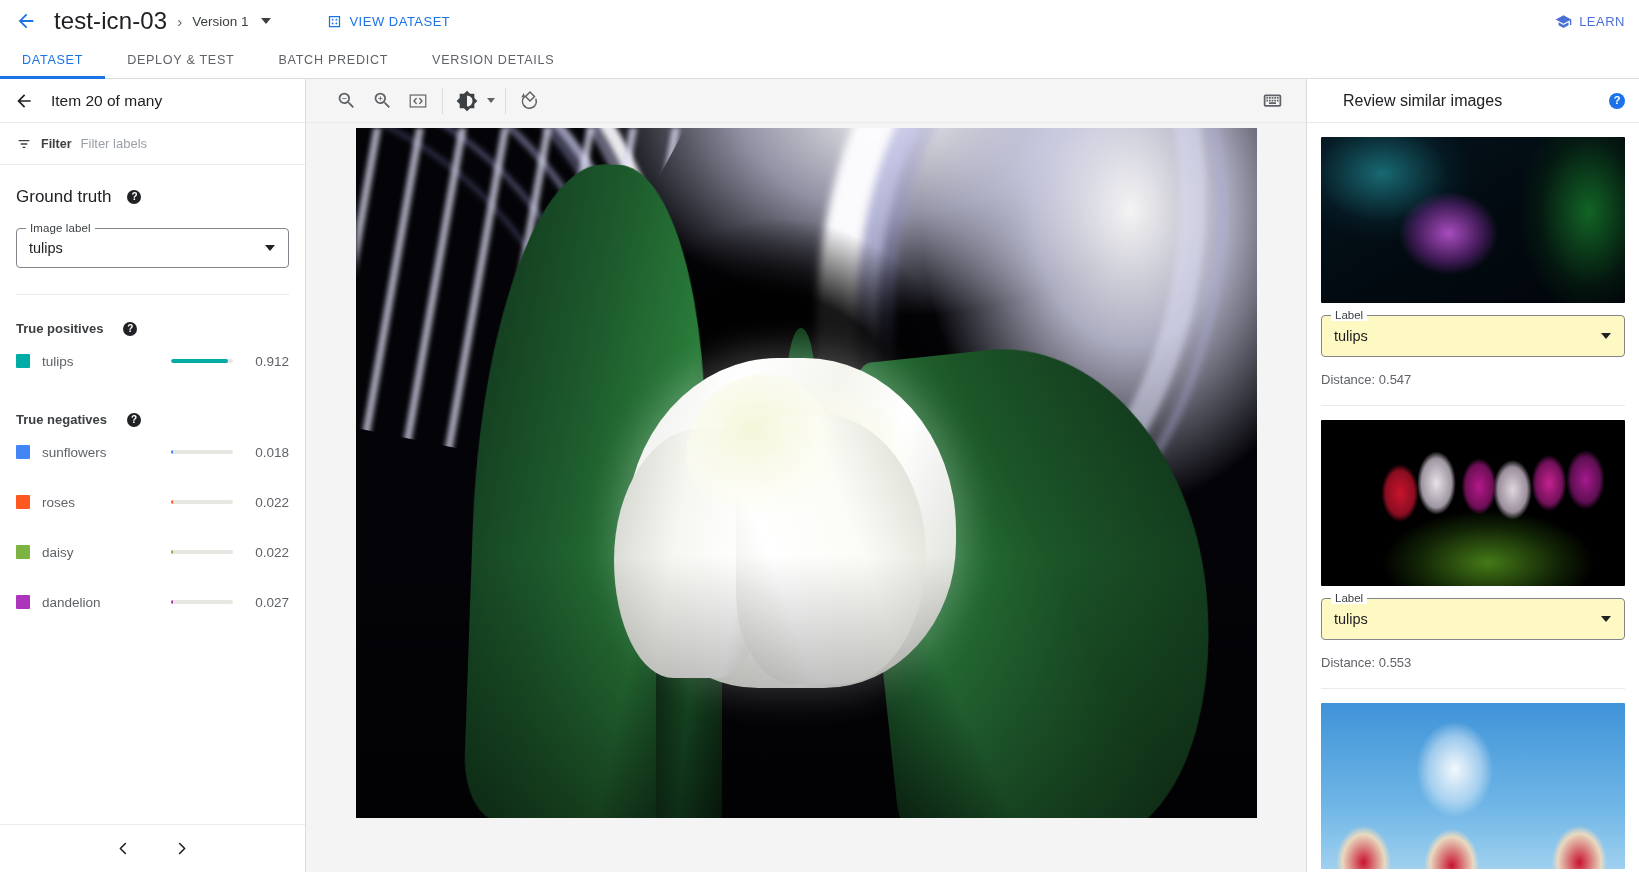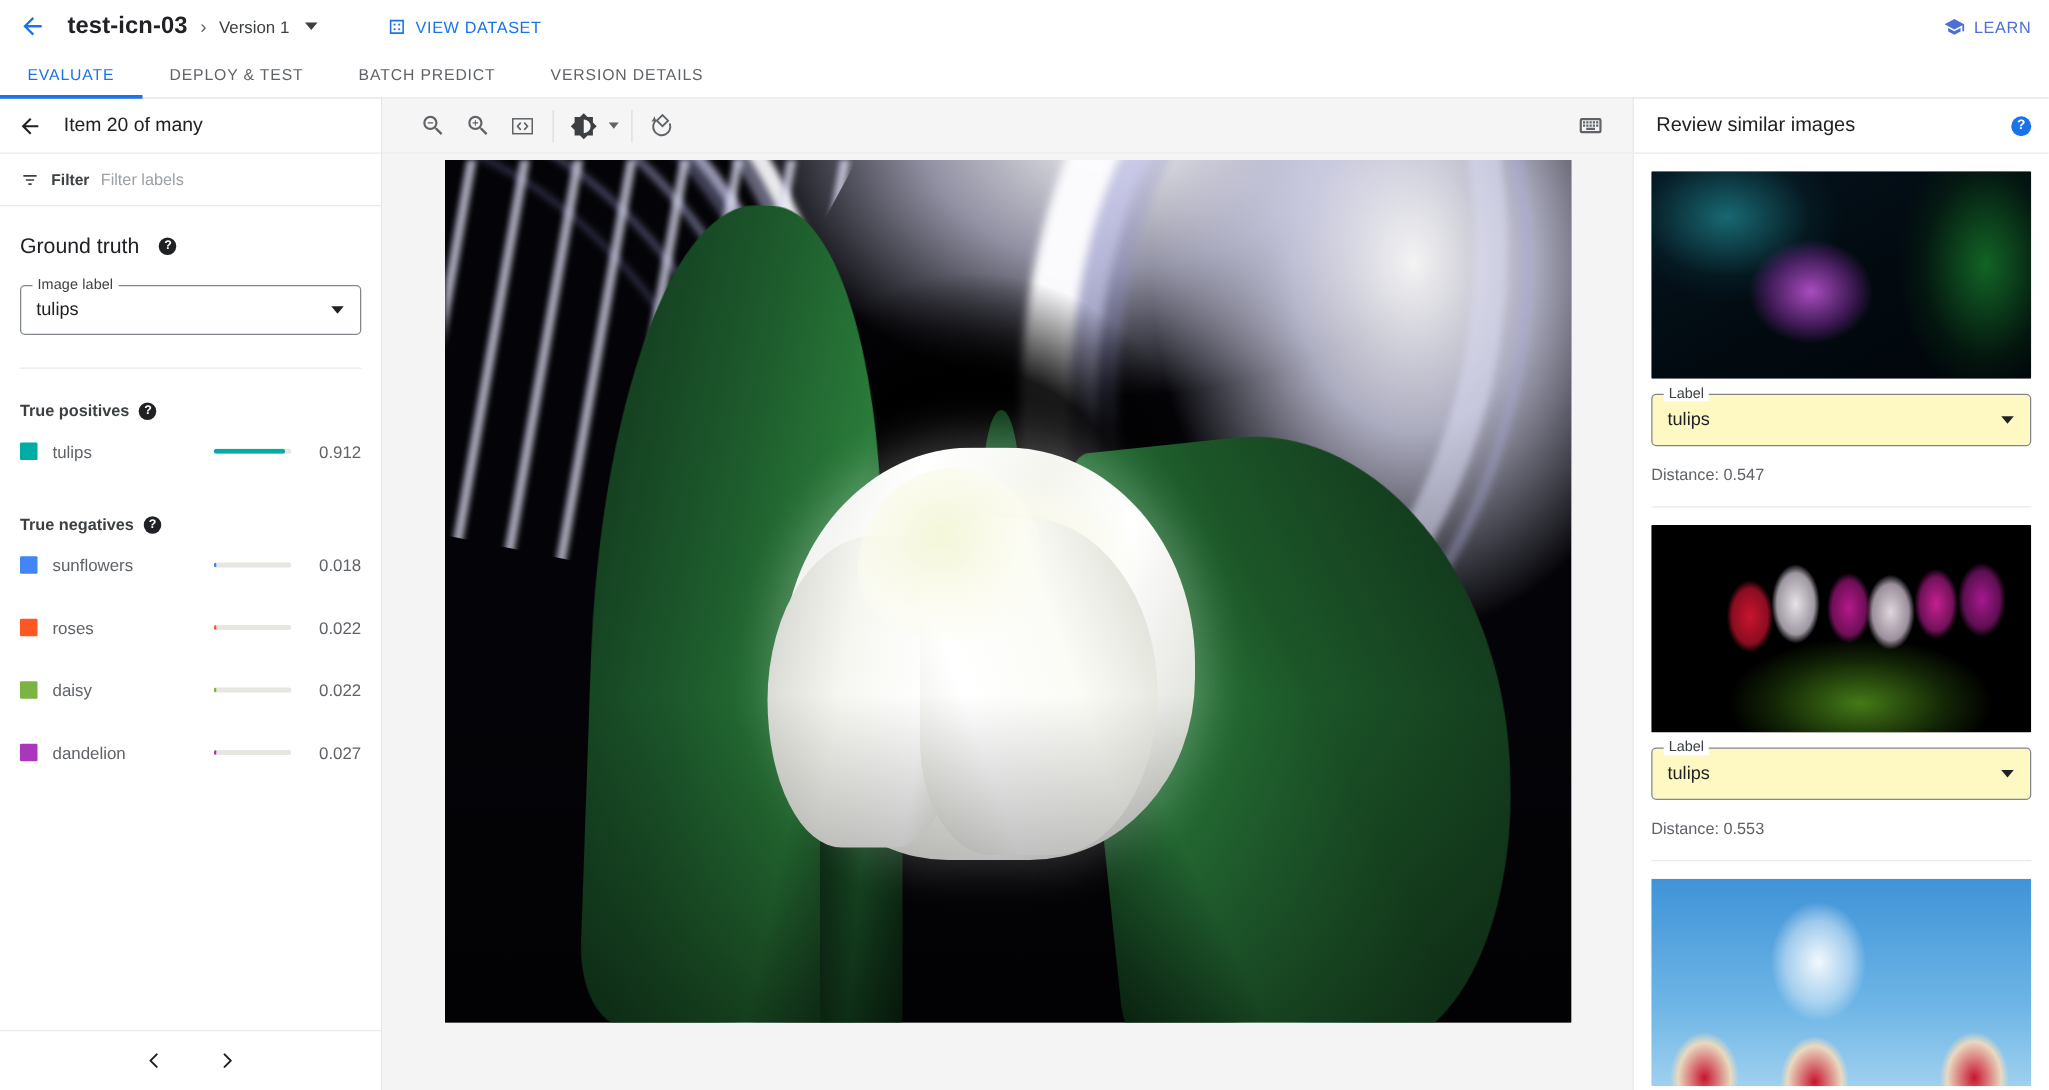--- a/index.html
+++ b/index.html
@@ -21,21 +21,21 @@
     background: #fff;
   }
   .iconbtn {
     width: 36px; height: 36px; border-radius: 50%;
     display: flex; align-items: center; justify-content: center;
     cursor: pointer; border: none; background: transparent;
     flex: 0 0 auto;
   }
   .back-arrow svg { fill: #1a73e8; }
   .proj-name {
-    font-size: 19px; color: #202124; font-weight: 700;
+    font-size: 24px; color: #202124; font-weight: 400;
     margin-left: 10px; letter-spacing: .1px; white-space: nowrap;
   }
   .crumb-sep { margin: 0 10px; color: #5f6368; font-size: 15px; line-height: 1; }
   .version-label { font-size: 13.5px; color: #3c4043; white-space: nowrap; }
   .caret {
     width: 0; height: 0; margin-left: 13px;
     border-left: 5.5px solid transparent;
     border-right: 5.5px solid transparent;
     border-top: 6.5px solid #3c4043;
     cursor: pointer;
@@ -133,21 +133,21 @@
     width: 0; height: 0;
     border-left: 5.5px solid transparent;
     border-right: 5.5px solid transparent;
     border-top: 6.5px solid #202124;
   }
 
   .sb-divider { height: 1px; background: #e8eaed; margin: 26px 0 0 0; }
 
   .score-group { padding: 0 16px; }
   .group-head {
-    display: flex; align-items: center; gap: 8px;
+    display: flex; align-items: center; gap: 20px;
     font-size: 13px; font-weight: 700; color: #3c4043;
     padding: 26px 0 0 0;
   }
   .score-row {
     display: flex; align-items: center;
     height: 50px; padding: 0;
   }
   .swatch { width: 14px; height: 14px; flex: 0 0 14px; border-radius: 1px; }
   .score-name {
     margin-left: 12px; font-size: 13.5px; color: #5f6368;
@@ -232,21 +232,21 @@
   
   .right {
     width: 332px; flex: 0 0 332px; display: flex; flex-direction: column;
     background: #fff; min-height: 0;
   }
   .r-head {
     height: 44px; flex: 0 0 44px;
     display: flex; align-items: center; justify-content: space-between;
     padding: 0 14px 0 18px; border-bottom: 1px solid #e8eaed;
   }
-  .r-title { font-size: 16px; color: #202124; }
+  .r-title { font-size: 16px; color: #202124; margin-left: 18px; }
   .r-scroll { flex: 1 1 auto; overflow: hidden; padding: 0 14px; }
   .sim-card { padding-top: 14px; }
   .sim-img {
     width: 100%; height: 166px; border-radius: 1px; overflow: hidden;
     position: relative; background: #000;
   }
   .sim-label-field {
     position: relative; margin-top: 12px; height: 42px;
     border: 1px solid #80868b; border-radius: 4px;
     display: flex; align-items: center; padding: 0 12px; cursor: pointer; background: #fef9c3;
@@ -317,21 +317,21 @@
       <svg width="17" height="17" viewBox="0 0 24 24" fill="#4c6fd6">
         <path d="M12 3L1 9l11 6 9-4.91V17h2V9L12 3z"></path>
         <path d="M5 13.18v4L12 21l7-3.82v-4L12 17l-7-3.82z"></path>
       </svg>
       <span>LEARN</span>
     </div>
   </div>
 
   <div class="tabbar">
     <div class="tab active">
-        <span>EVALUATE</span>
+        <span>DATASET</span>
       </div>
     <div class="tab">
         <span>DEPLOY &amp; TEST</span>
       </div>
     <div class="tab">
         <span>BATCH PREDICT</span>
       </div>
     <div class="tab">
         <span>VERSION DETAILS</span>
       </div>

